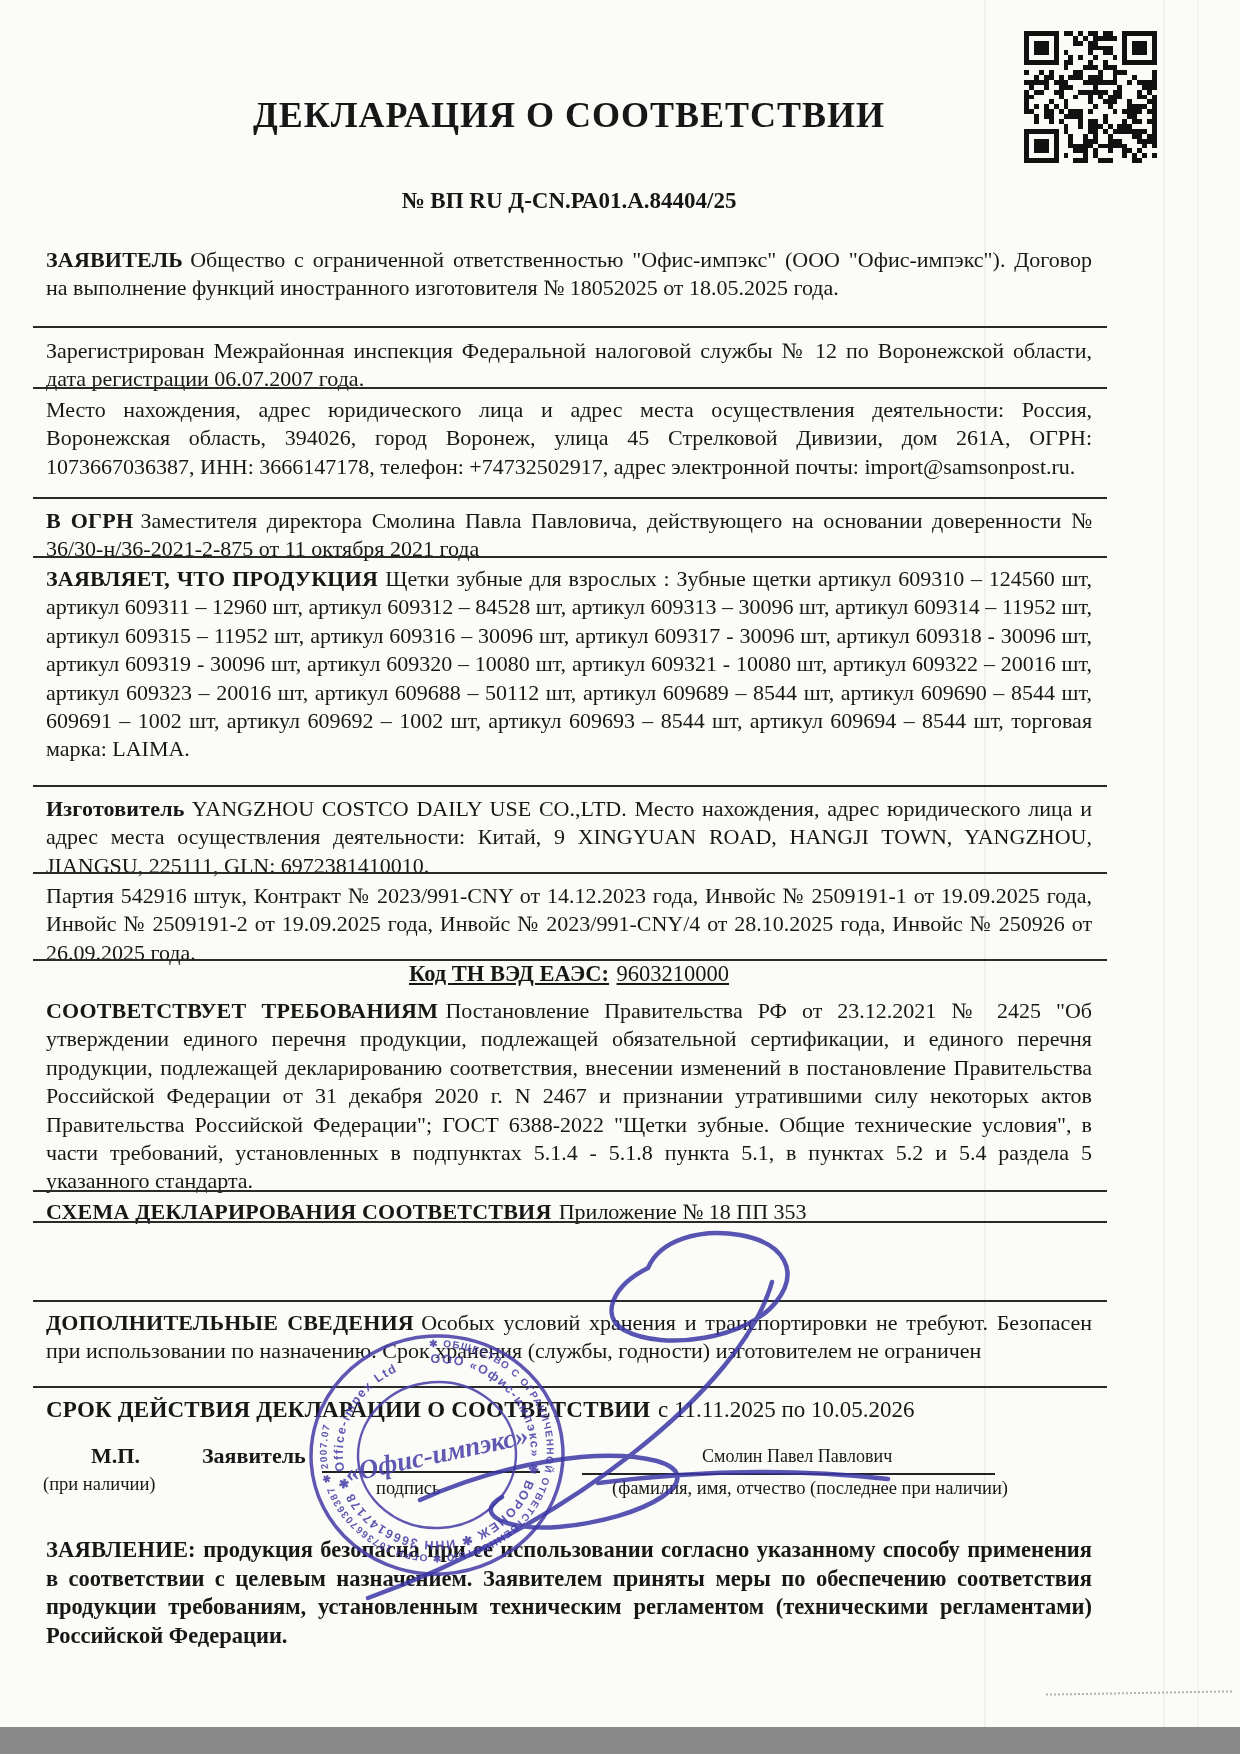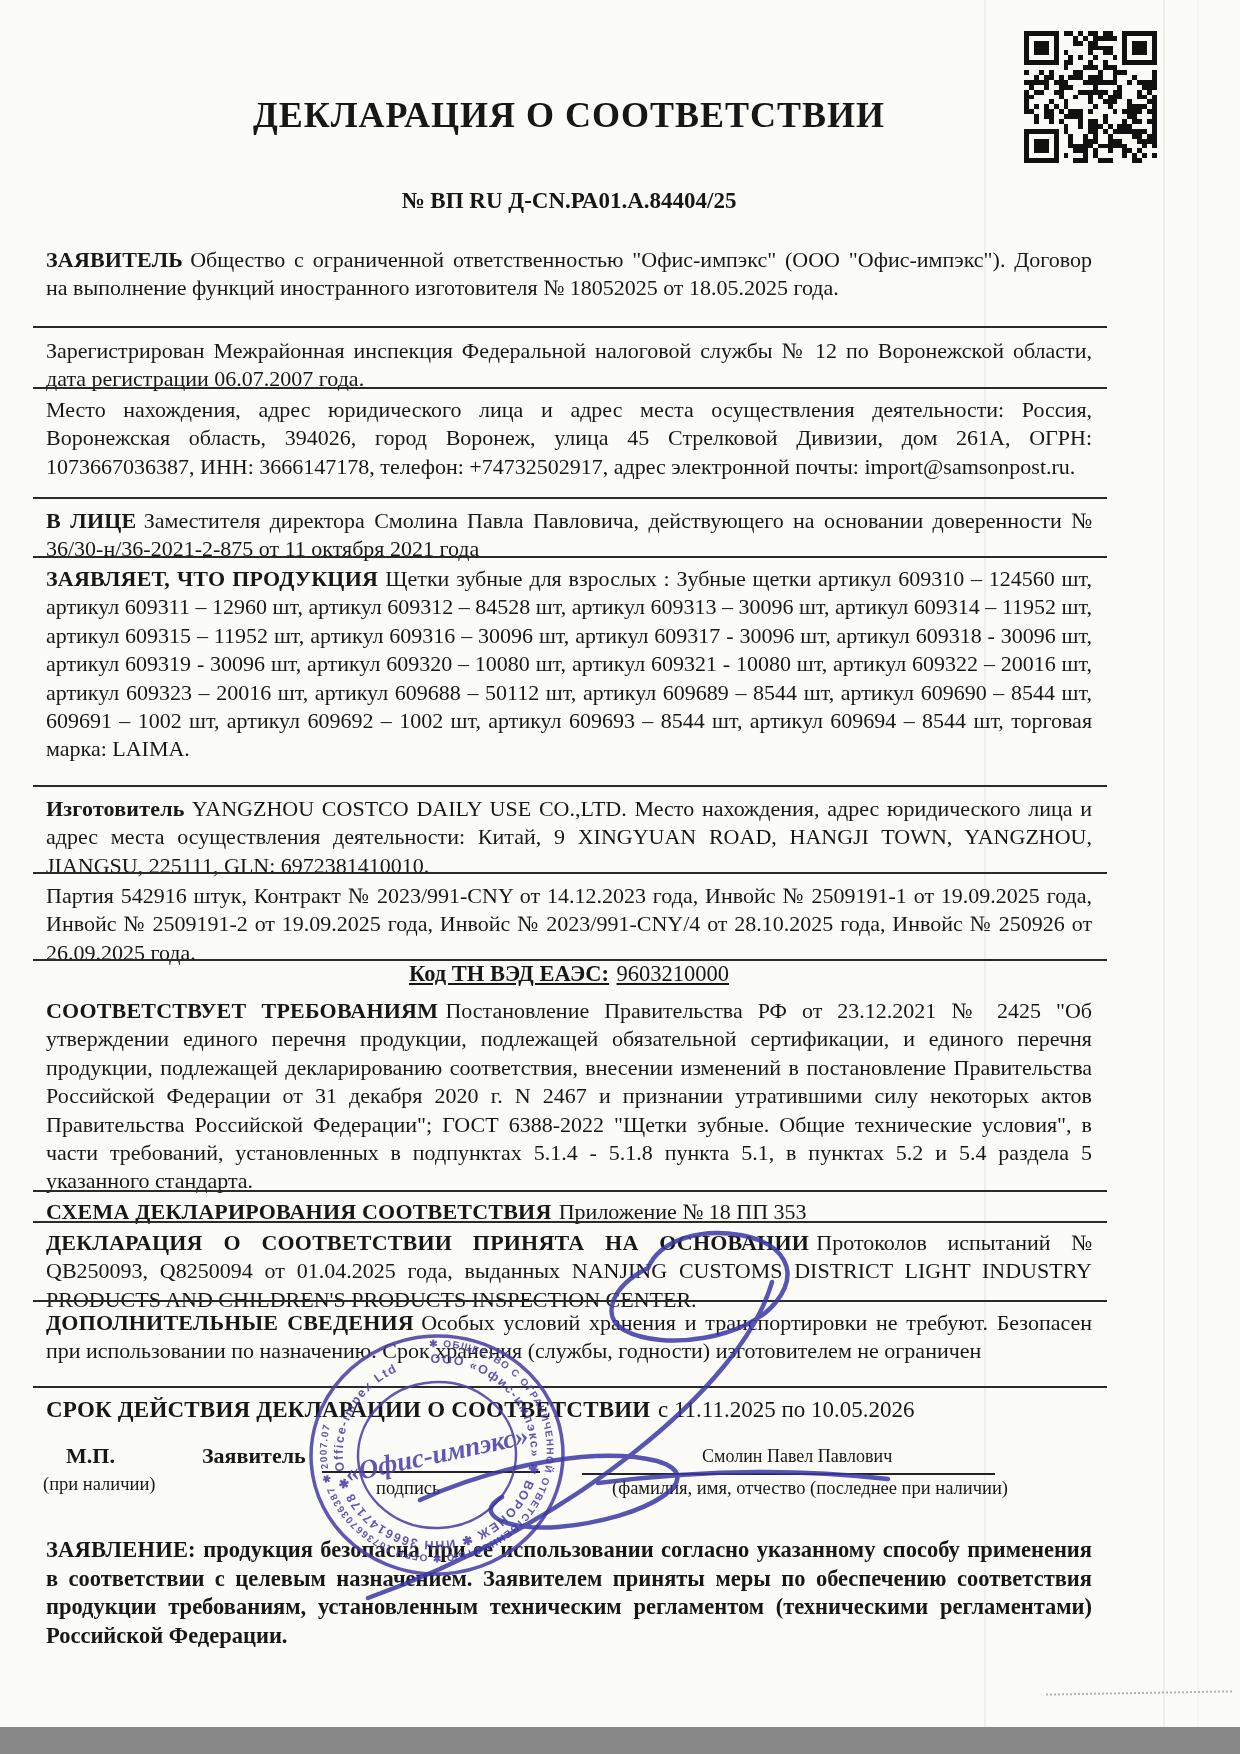--- a/index.html
+++ b/index.html
@@ -329,21 +329,21 @@
     <p><span>Зарегистрирован Межрайонная инспекция Федеральной налоговой службы № 12 по Воронежской области, дата регистрации 06.07.2007 года.</span></p>
   </div>
   <div class="rule" style="top:387px"></div>
 
   <div class="sec" style="top:390px">
     <p><span>Место нахождения, адрес юридического лица и адрес места осуществления деятельности: Россия, Воронежская область, 394026, город Воронеж, улица 45 Стрелковой Дивизии, дом 261А, ОГРН: 1073667036387, ИНН: 3666147178, телефон: +74732502917, адрес электронной почты: import@samsonpost.ru.</span></p>
   </div>
   <div class="rule" style="top:497px"></div>
 
   <div class="sec" style="top:501px">
-    <p><b class="lead">В ЛИЦЕ</b><span>Заместителя директора Смолина Павла Павловича, действующего на основании доверенности № 36/30-н/36-2021-2-875 от 11 октября 2021 года</span></p>
+    <p><b class="lead">В ОГРН</b><span>Заместителя директора Смолина Павла Павловича, действующего на основании доверенности № 36/30-н/36-2021-2-875 от 11 октября 2021 года</span></p>
   </div>
   <div class="rule" style="top:556px"></div>
 
   <div class="sec" style="top:559px">
     <p><b class="lead">ЗАЯВЛЯЕТ, ЧТО ПРОДУКЦИЯ</b><span>Щетки зубные для взрослых : Зубные щетки артикул 609310 – 124560 шт, артикул 609311 – 12960 шт,  артикул 609312 – 84528 шт, артикул 609313 – 30096 шт, артикул 609314 – 11952 шт, артикул 609315 – 11952 шт, артикул 609316 – 30096 шт, артикул 609317 - 30096 шт, артикул 609318 - 30096 шт, артикул 609319 - 30096 шт, артикул 609320 – 10080 шт,  артикул 609321 - 10080 шт, артикул 609322 – 20016 шт, артикул 609323 – 20016 шт, артикул 609688 – 50112 шт, артикул 609689 – 8544 шт, артикул 609690 – 8544 шт, 609691 – 1002 шт, артикул 609692 – 1002 шт, артикул 609693 – 8544 шт, артикул 609694 – 8544 шт, торговая марка: LAIMA.</span></p>
   </div>
   <div class="rule" style="top:785px"></div>
 
   <div class="sec" style="top:789px">
     <p><b class="lead">Изготовитель</b><span>YANGZHOU COSTCO DAILY USE CO.,LTD. Место нахождения, адрес юридического лица и адрес места осуществления деятельности: Китай, 9 XINGYUAN ROAD, HANGJI TOWN, YANGZHOU, JIANGSU, 225111, GLN: 6972381410010.</span></p>
@@ -362,35 +362,32 @@
   <div class="sec" style="top:991px">
     <p><b class="lead">СООТВЕТСТВУЕТ ТРЕБОВАНИЯМ</b><span>Постановление Правительства РФ от 23.12.2021 № 2425 "Об утверждении единого перечня продукции, подлежащей обязательной сертификации, и единого перечня продукции, подлежащей декларированию соответствия, внесении изменений в постановление Правительства Российской Федерации от 31 декабря 2020 г. N 2467 и признании утратившими силу некоторых актов Правительства Российской Федерации"; ГОСТ 6388-2022 "Щетки зубные. Общие технические условия",  в части требований, установленных в подпунктах 5.1.4 - 5.1.8 пункта 5.1, в пунктах 5.2 и 5.4 раздела 5 указанного стандарта.</span></p>
   </div>
   <div class="rule" style="top:1190px"></div>
 
   <div class="sec" style="top:1192px">
     <p><b class="lead">СХЕМА ДЕКЛАРИРОВАНИЯ СООТВЕТСТВИЯ</b><span>Приложение № 18 ПП 353</span></p>
   </div>
   <div class="rule" style="top:1221px"></div>
 
-  <div class="sec" style="top:1223px">
-    <p><b class="lead">ДЕКЛАРАЦИЯ О СООТВЕТСТВИИ ПРИНЯТА НА ОСНОВАНИИ</b><span>Протоколов испытаний № QB250093, Q8250094 от 01.04.2025 года, выданных NANJING CUSTOMS DISTRICT LIGHT INDUSTRY PRODUCTS AND CHILDREN'S PRODUCTS INSPECTION CENTER.</span></p>
-  </div>
   <div class="rule" style="top:1300px"></div>
 
   <div class="sec" style="top:1303px">
     <p><b class="lead">ДОПОЛНИТЕЛЬНЫЕ СВЕДЕНИЯ</b><span>Особых условий хранения и транспортировки не требуют. Безопасен при использовании по назначению. Срок хранения (службы, годности) изготовителем не ограничен</span></p>
   </div>
   <div class="rule" style="top:1386px"></div>
 
   <div class="sec validity" style="top:1390px">
     <p><b class="lead">СРОК ДЕЙСТВИЯ ДЕКЛАРАЦИИ О СООТВЕТСТВИИ</b><span>с 11.11.2025 по 10.05.2026</span></p>
   </div>
 
-  <div class="sig-label" style="left:66px;top:1443px">М.П.</div>
+  <div class="sig-label" style="left:91px;top:1443px">М.П.</div>
   <div class="sig-small" style="left:43px;top:1474px">(при наличии)</div>
   <div class="sig-label" style="left:202px;top:1443px">Заявитель</div>
   <div class="sig-line" style="left:322px;top:1471px;width:218px"></div>
   <div class="sig-small" style="left:376px;top:1478px">подпись</div>
   <div class="sig-name" style="left:702px;top:1446px">Смолин Павел Павлович</div>
   <div class="sig-line" style="left:582px;top:1473px;width:413px"></div>
   <div class="sig-small" style="left:612px;top:1478px">(фамилия, имя, отчество (последнее при наличии)</div>
 
   <div class="sec statement" style="top:1530px">
     <p><b class="lead">ЗАЯВЛЕНИЕ:</b><span>продукция безопасна при ее использовании согласно указанному способу применения в соответствии с целевым назначением. Заявителем приняты меры по обеспечению соответствия продукции требованиям, установленным техническим регламентом (техническими регламентами) Российской Федерации.</span></p>

